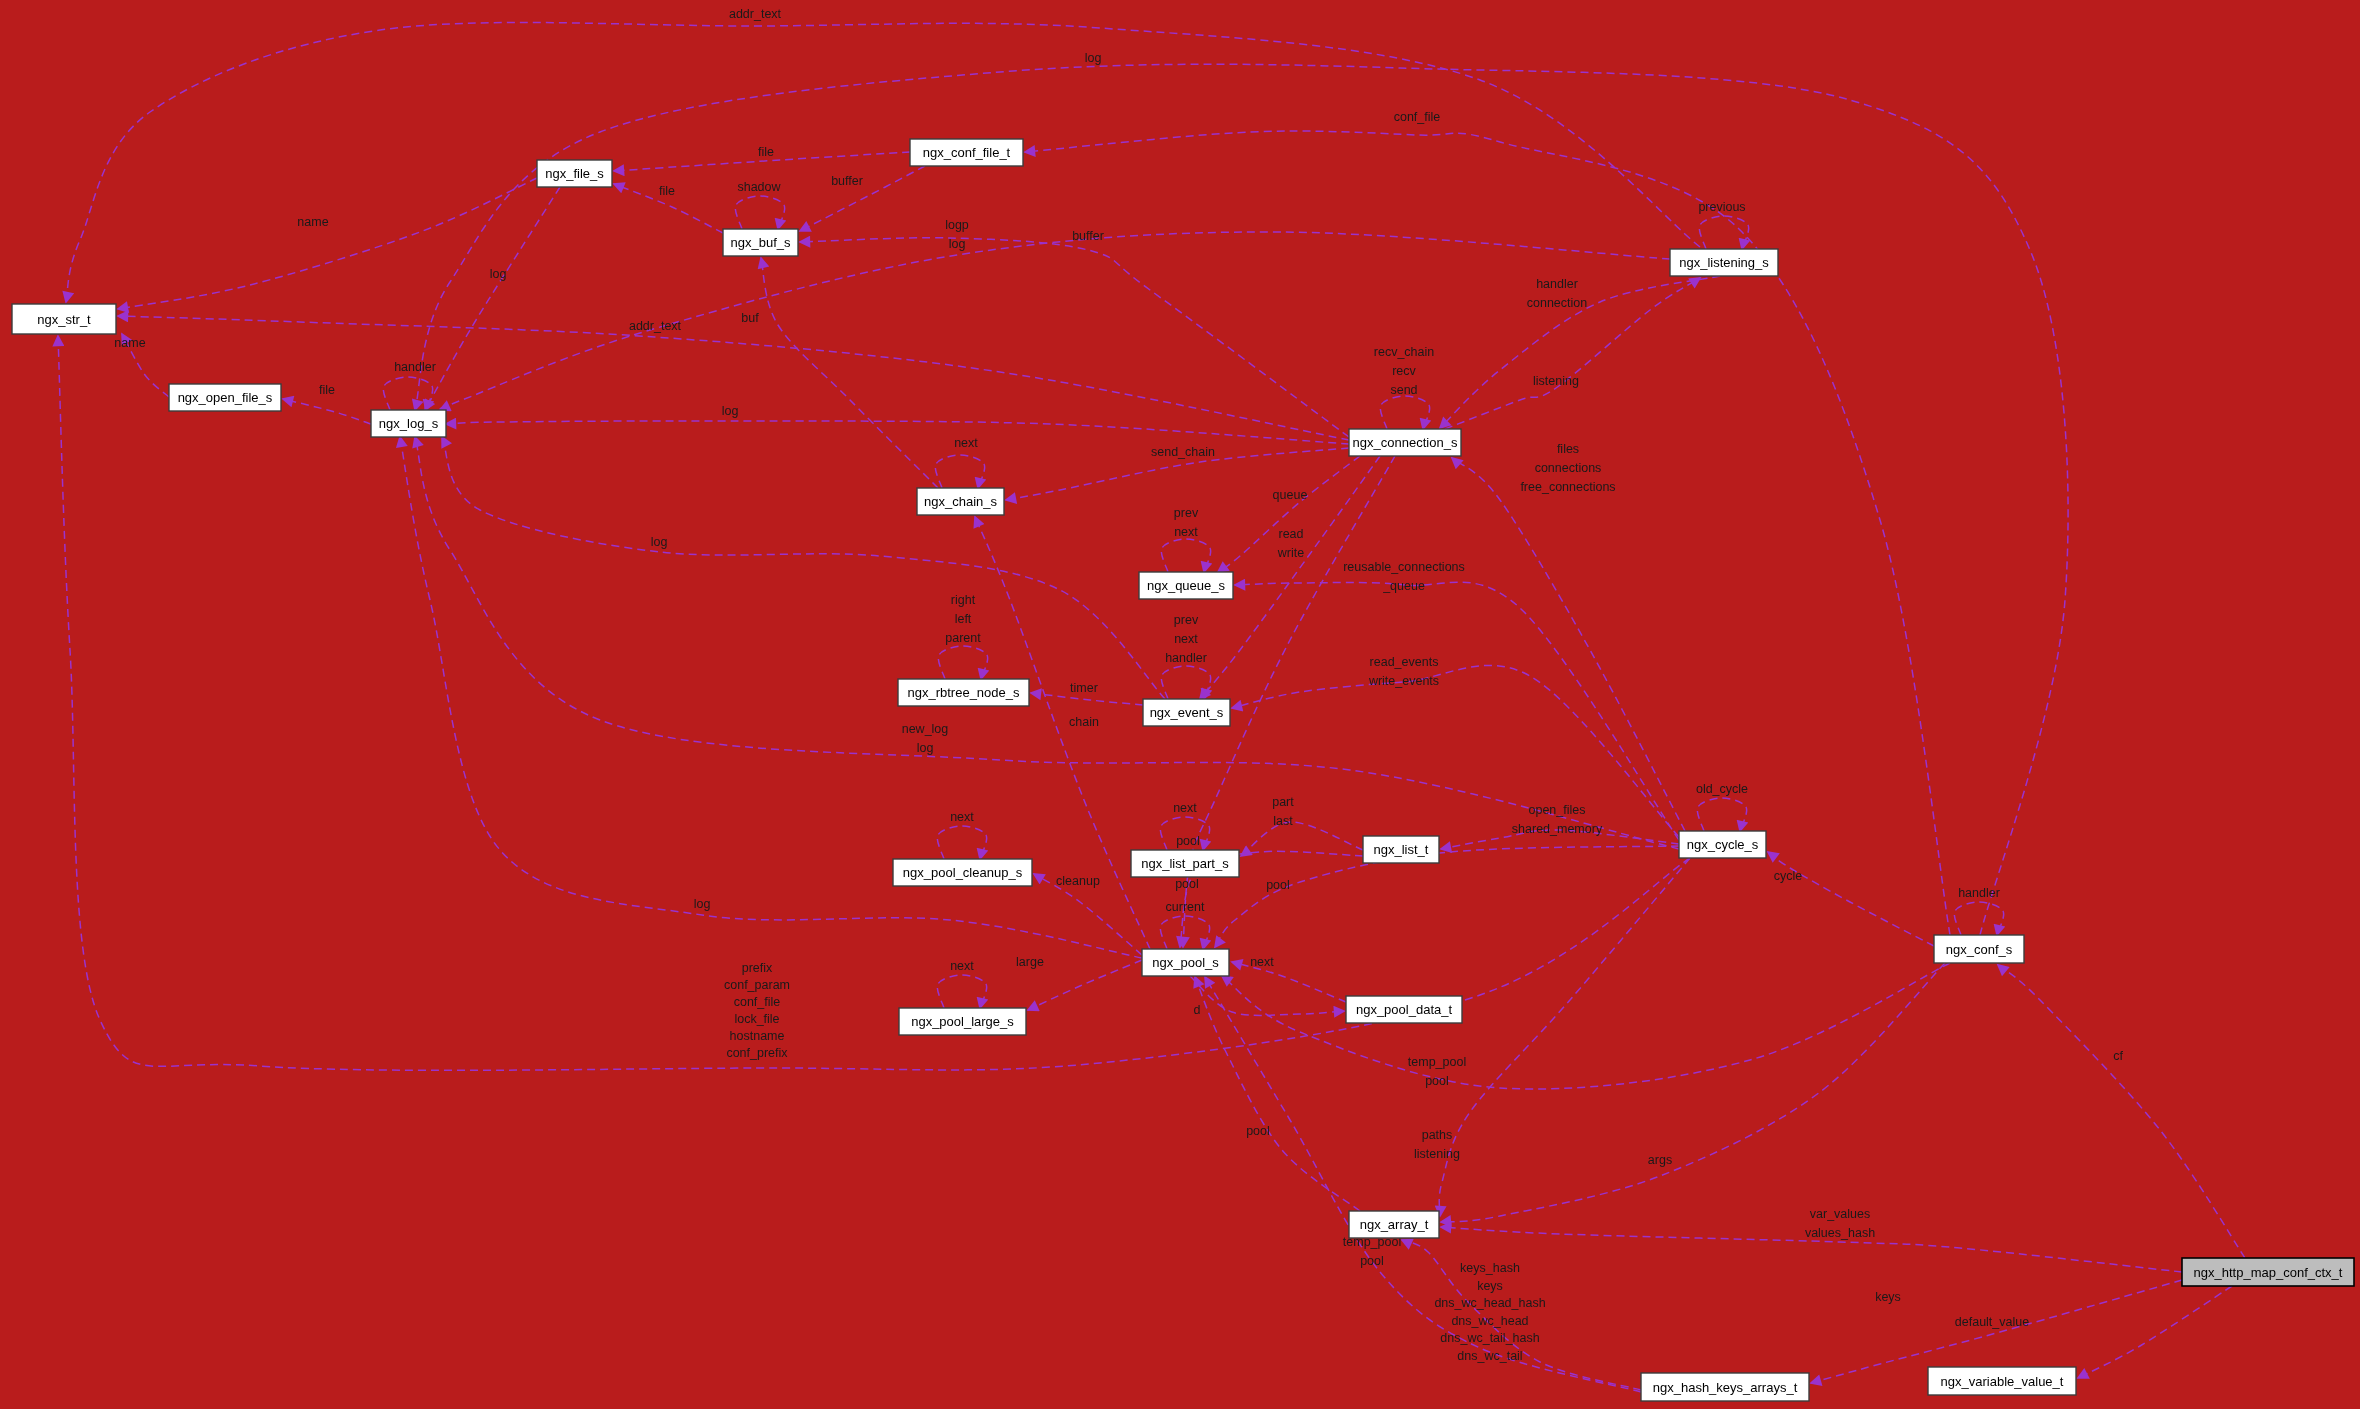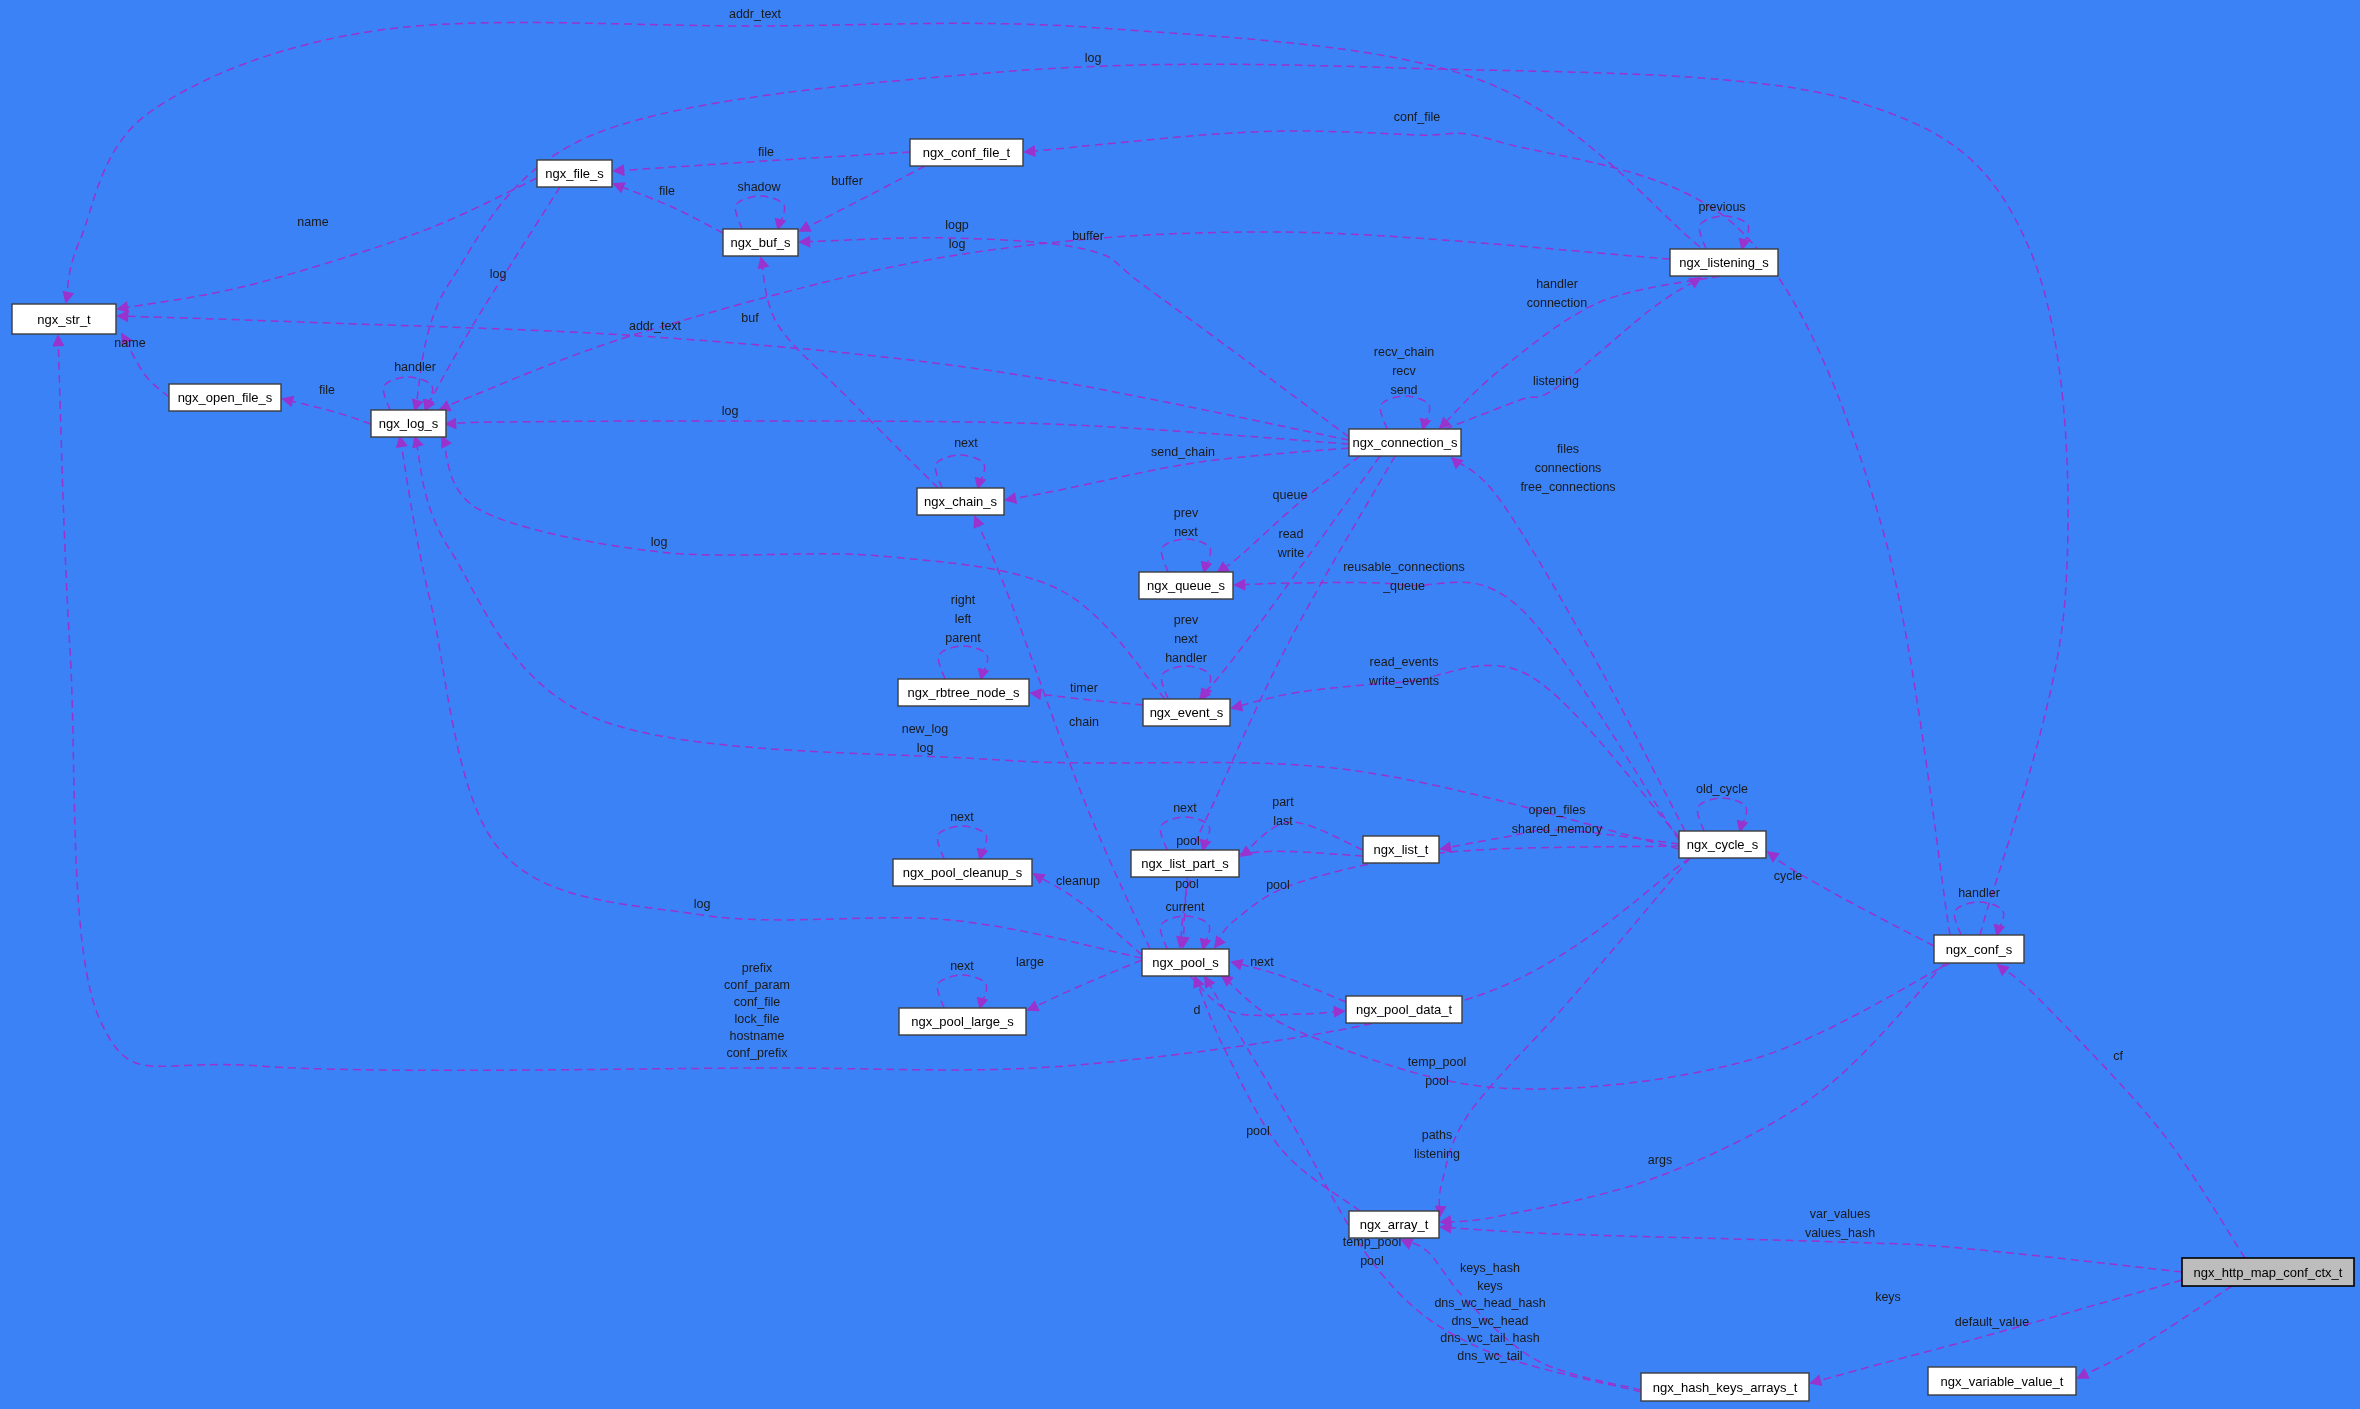--- a/index.html
+++ b/index.html
@@ -1,16 +1,16 @@
 <!DOCTYPE html>
 <html><head>
 <meta charset="utf-8">
 <style>
   html,body { margin:0; padding:0; background:#ffffff; }
-  .canvas { position:relative; width:2360px; height:1409px; background:#3b82f6; overflow:hidden; }
+  .canvas { position:relative; width:2360px; height:1409px; background:#b91c1c; overflow:hidden; }
   svg { display:block; font-family:"Liberation Sans","DejaVu Sans",sans-serif; }
   .edge { fill:none; stroke-width:1.5; stroke-dasharray:8 5; }
   .edge-label { font-size:12.5px; fill:#1a1a1a; text-anchor:middle; }
   .node rect { fill:#ffffff; stroke:#3c3c3c; stroke-width:1.4; }
   .node.root rect { fill:#bdbdbd; stroke:#000000; stroke-width:1.6; }
   .node text { font-size:13px; fill:#000000; text-anchor:middle; cursor:pointer; }
 </style>
 </head>
 <body>
 

